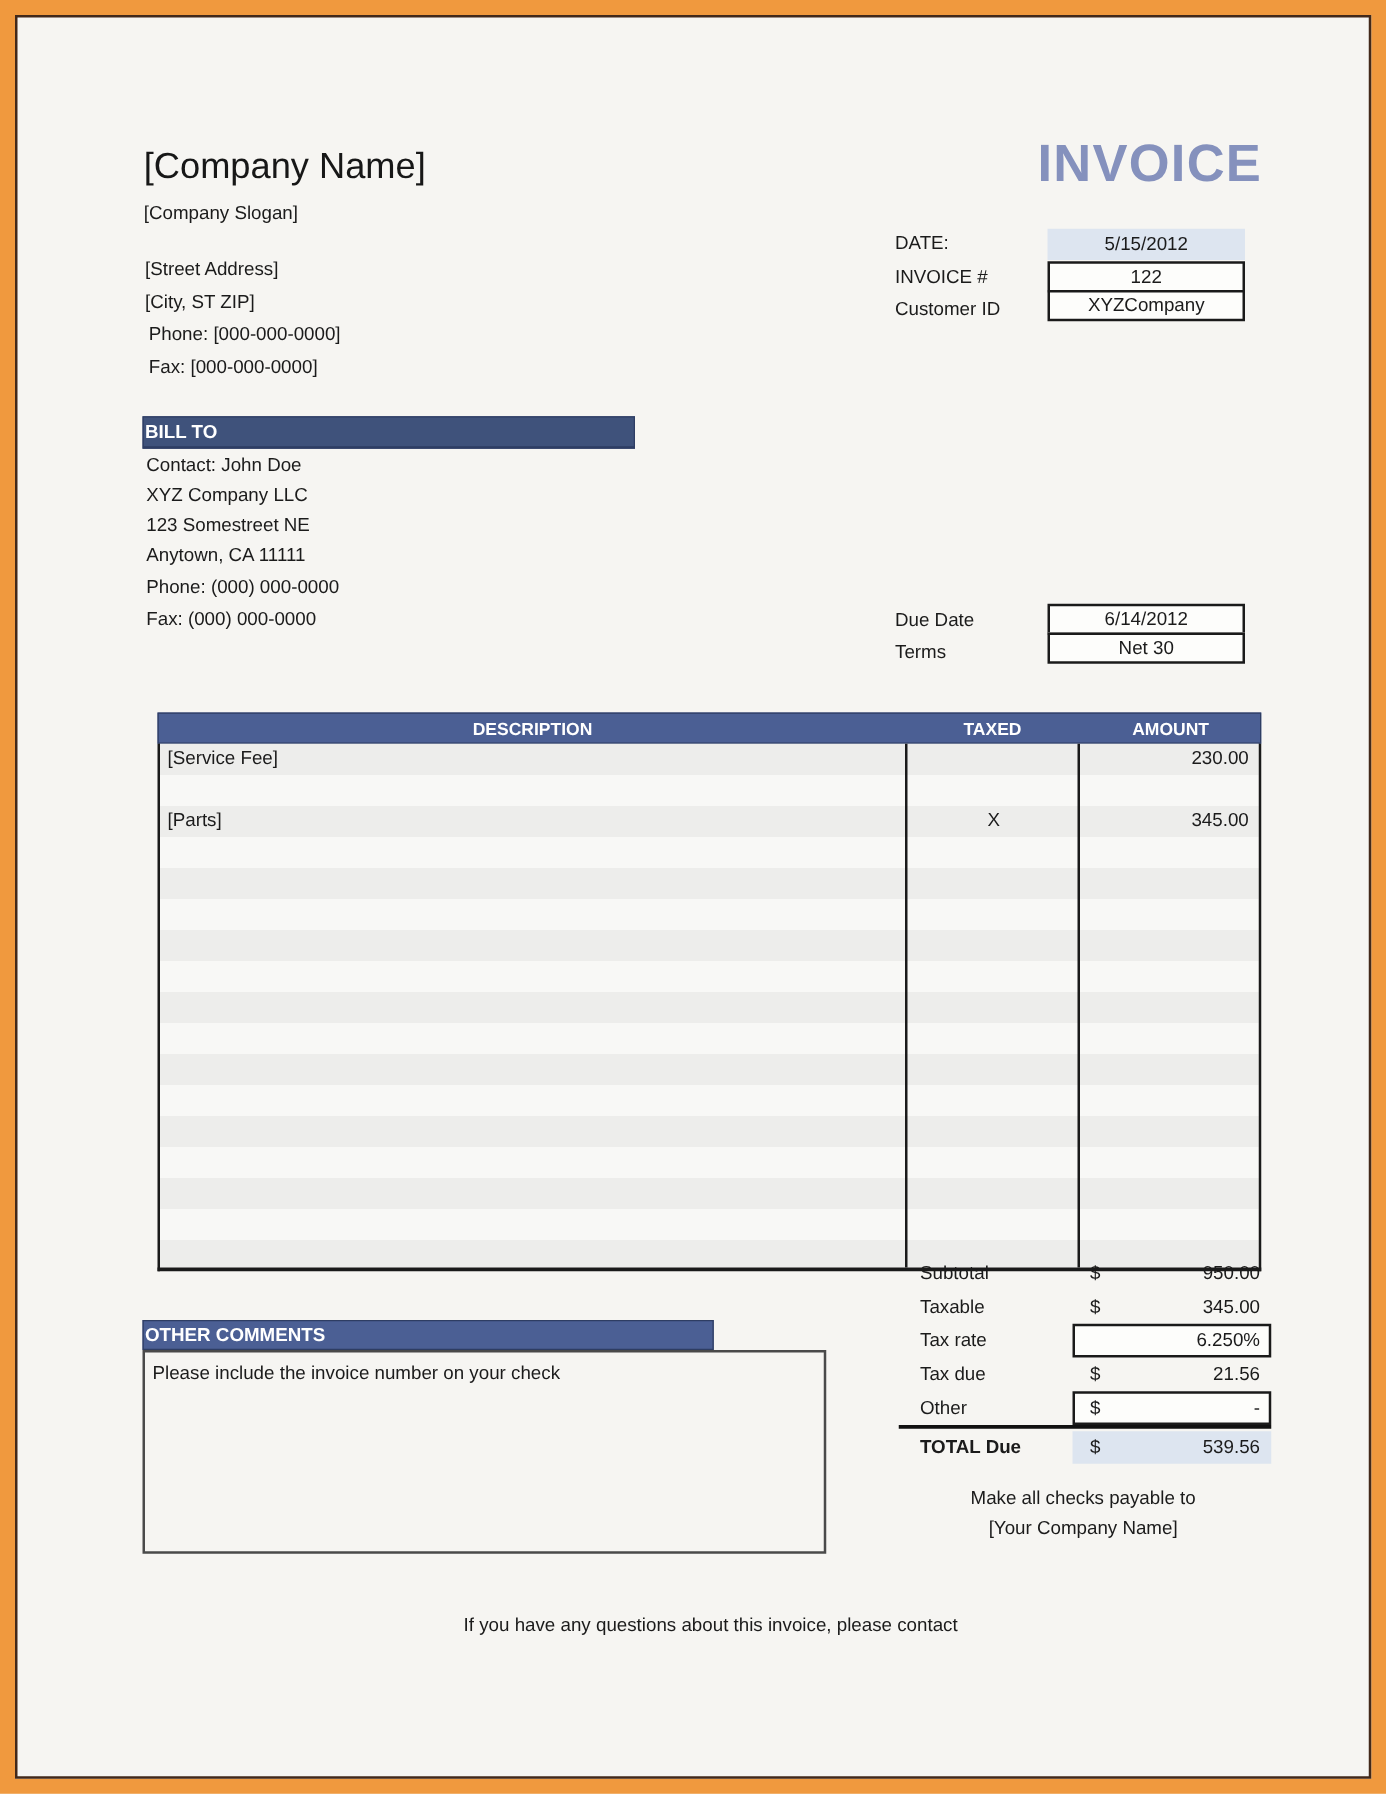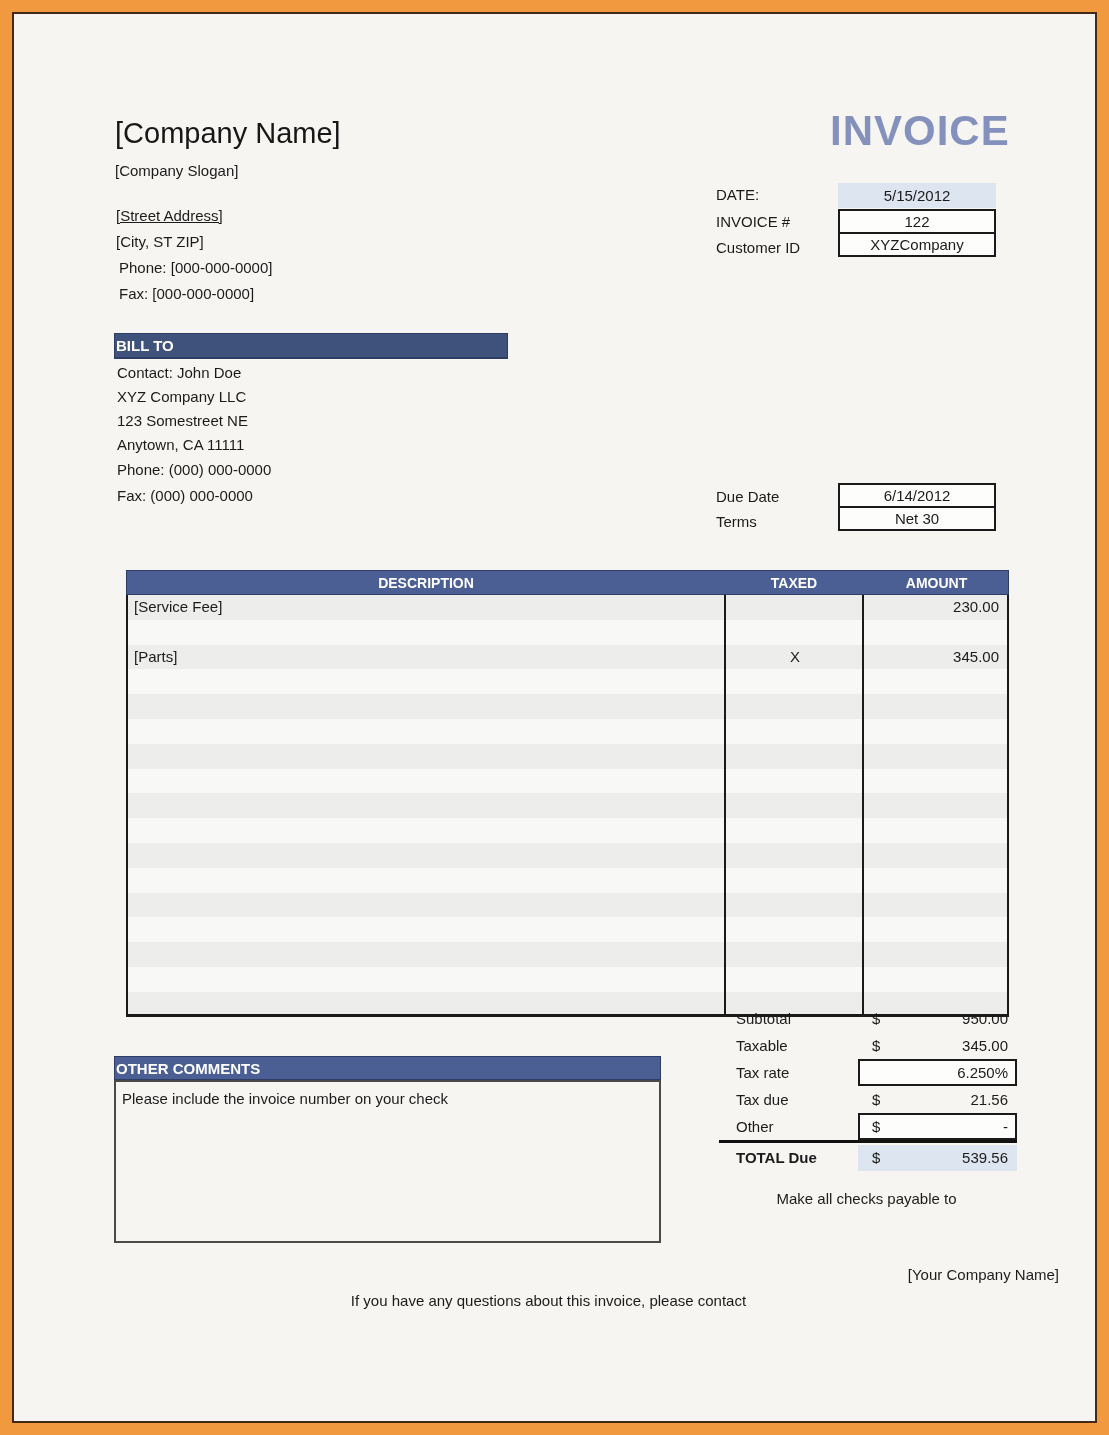--- a/index.html
+++ b/index.html
@@ -86,21 +86,21 @@
 
   .center { text-align:center; }
 </style>
 </head>
 <body>
 
 <div class="page">
 
   <div class="abs company-name" style="left:101px; top:103px;">[Company Name]</div>
   <div class="abs slogan" style="left:101px; top:148px;">[Company Slogan]</div>
-  <div class="abs txt" style="left:102px; top:193px;text-decoration:underline;">[Street Address]</div>
+  <div class="abs txt" style="left:102px; top:193px;">[Street Address]</div>
   <div class="abs txt" style="left:102px; top:219px;">[City, ST  ZIP]</div>
   <div class="abs txt" style="left:105px; top:245px;">Phone: [000-000-0000]</div>
   <div class="abs txt" style="left:105px; top:271px;">Fax: [000-000-0000]</div>
 
   <div class="abs invoice-title" style="left:816px; top:93px;">INVOICE</div>
 
   <div class="abs meta-label" style="left:702px; top:172px;">DATE:</div>
   <div class="abs cell shaded" style="left:824px; top:169px;">5/15/2012</div>
 
   <div class="abs meta-label" style="left:702px; top:199px;">INVOICE #</div>
@@ -180,21 +180,21 @@
     <div class="total-line" style="top:135px;"></div>
 
     <div class="totals-row" style="margin-top:4px;">
       <div class="t-shade"></div>
       <span class="t-label" style="font-weight:bold;">TOTAL Due</span>
       <span class="t-cur">$</span>
       <span class="t-val">539.56</span>
     </div>
   </div>
 
-  <div class="abs bar" style="left:100px; top:1042px; width:547px; height:24px;">OTHER COMMENTS</div>
+  <div class="abs bar" style="left:100px; top:1042px; width:457px; height:24px;">OTHER COMMENTS</div>
   <div class="abs comments-body" style="left:100px; top:1066px; width:547px; height:163px;">Please include the invoice number on your check</div>
 
   <div class="abs txt center" style="left:660px; top:1176px; width:385px;">Make all checks payable to</div>
-  <div class="abs txt center" style="left:660px; top:1252px; width:385px;text-align:right;">[Your Company Name]</div>
-
-  <div class="abs txt center" style="left:92px; top:1278px; width:885px;">If you have any questions about this invoice, please contact</div>
+  <div class="abs txt center" style="left:660px; top:1200px; width:385px;">[Your Company Name]</div>
+
+  <div class="abs txt center" style="left:112px; top:1278px; width:885px;">If you have any questions about this invoice, please contact</div>
 
 </div>
 
 </body></html>

